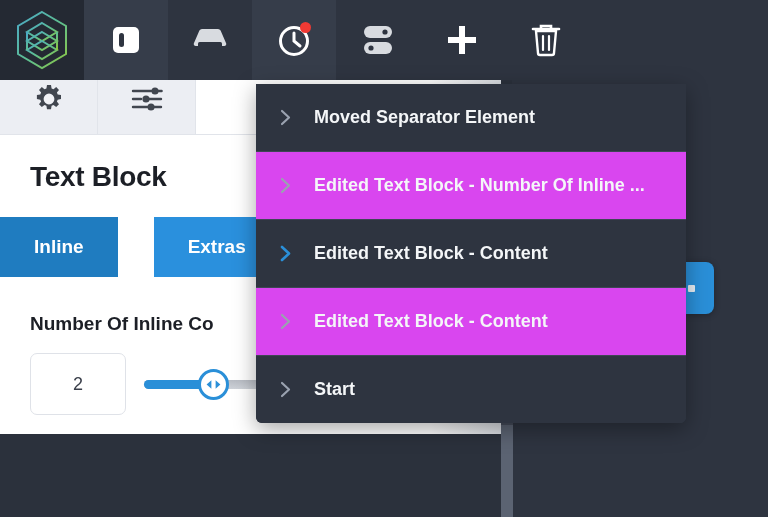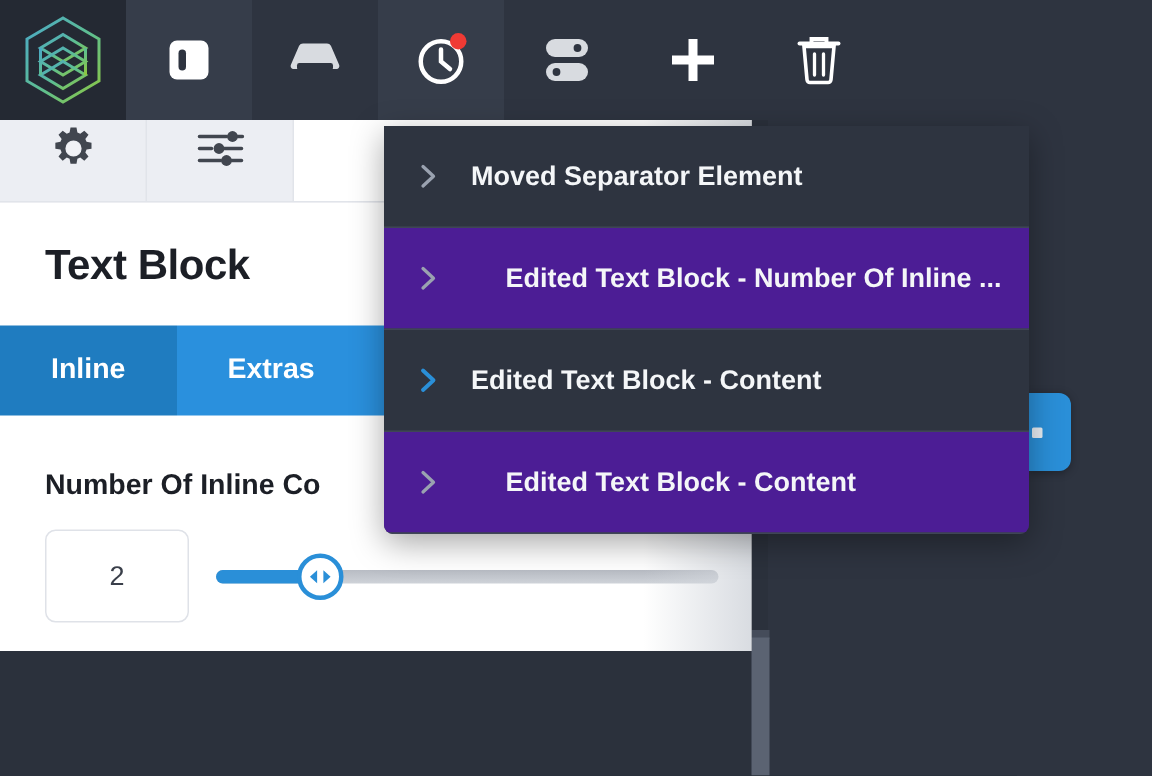--- a/index.html
+++ b/index.html
@@ -158,21 +158,21 @@
     display: flex;
     align-items: center;
     justify-content: center;
     font-size: 19px;
     font-weight: bold;
     color: #ffffff;
     cursor: pointer;
     padding: 0 34px;
   }
   .tab.general { background: #1f7cc0; }
-  .tab.extras  { background: #2a90dd; }
+  .tab.extras  { background: #2a90dd; margin-left: 36px; }
   .tab.filler  { background: #2a90dd; flex: 1; }
 
   .field-label {
     margin: 36px 0 0 30px;
     font-size: 19px;
     font-weight: bold;
     color: #1c1f26;
     white-space: nowrap;
   }
 
@@ -245,21 +245,21 @@
   }
   .dd-item {
     height: 67px;
     display: flex;
     align-items: center;
     cursor: pointer;
     box-sizing: border-box;
     font-weight: bold;
   }
   .dd-item.bg-dark  { background: #2e3440; }
-  .dd-item.bg-light { background: #4c1d95; gap: 23px; }
+  .dd-item.bg-light { background: #d946ef; }
   .dd-chevron {
     width: 58px;
     display: flex;
     align-items: center;
     justify-content: center;
     flex: 0 0 auto;
   }
   .dd-label {
     font-size: 18px;
     color: #f4f6f8;
@@ -453,14 +453,22 @@
   <div class="dd-item bg-light">
     <span class="dd-chevron">
       <svg width="11" height="17" viewBox="0 0 11 17">
         <path d="M2 2 L9 8.5 L2 15" stroke="#9aa2b0" stroke-width="2.2" fill="none" stroke-linecap="round" stroke-linejoin="round"></path>
       </svg>
     </span>
     <span class="dd-label">Edited Text Block - Content</span>
   </div>
   <div class="dd-sep"></div>
 
+  <div class="dd-item bg-dark">
+    <span class="dd-chevron">
+      <svg width="11" height="17" viewBox="0 0 11 17">
+        <path d="M2 2 L9 8.5 L2 15" stroke="#9aa2b0" stroke-width="2.2" fill="none" stroke-linecap="round" stroke-linejoin="round"></path>
+      </svg>
+    </span>
+    <span class="dd-label">Start</span>
+  </div>
 
 </div>
 
 </body></html>

